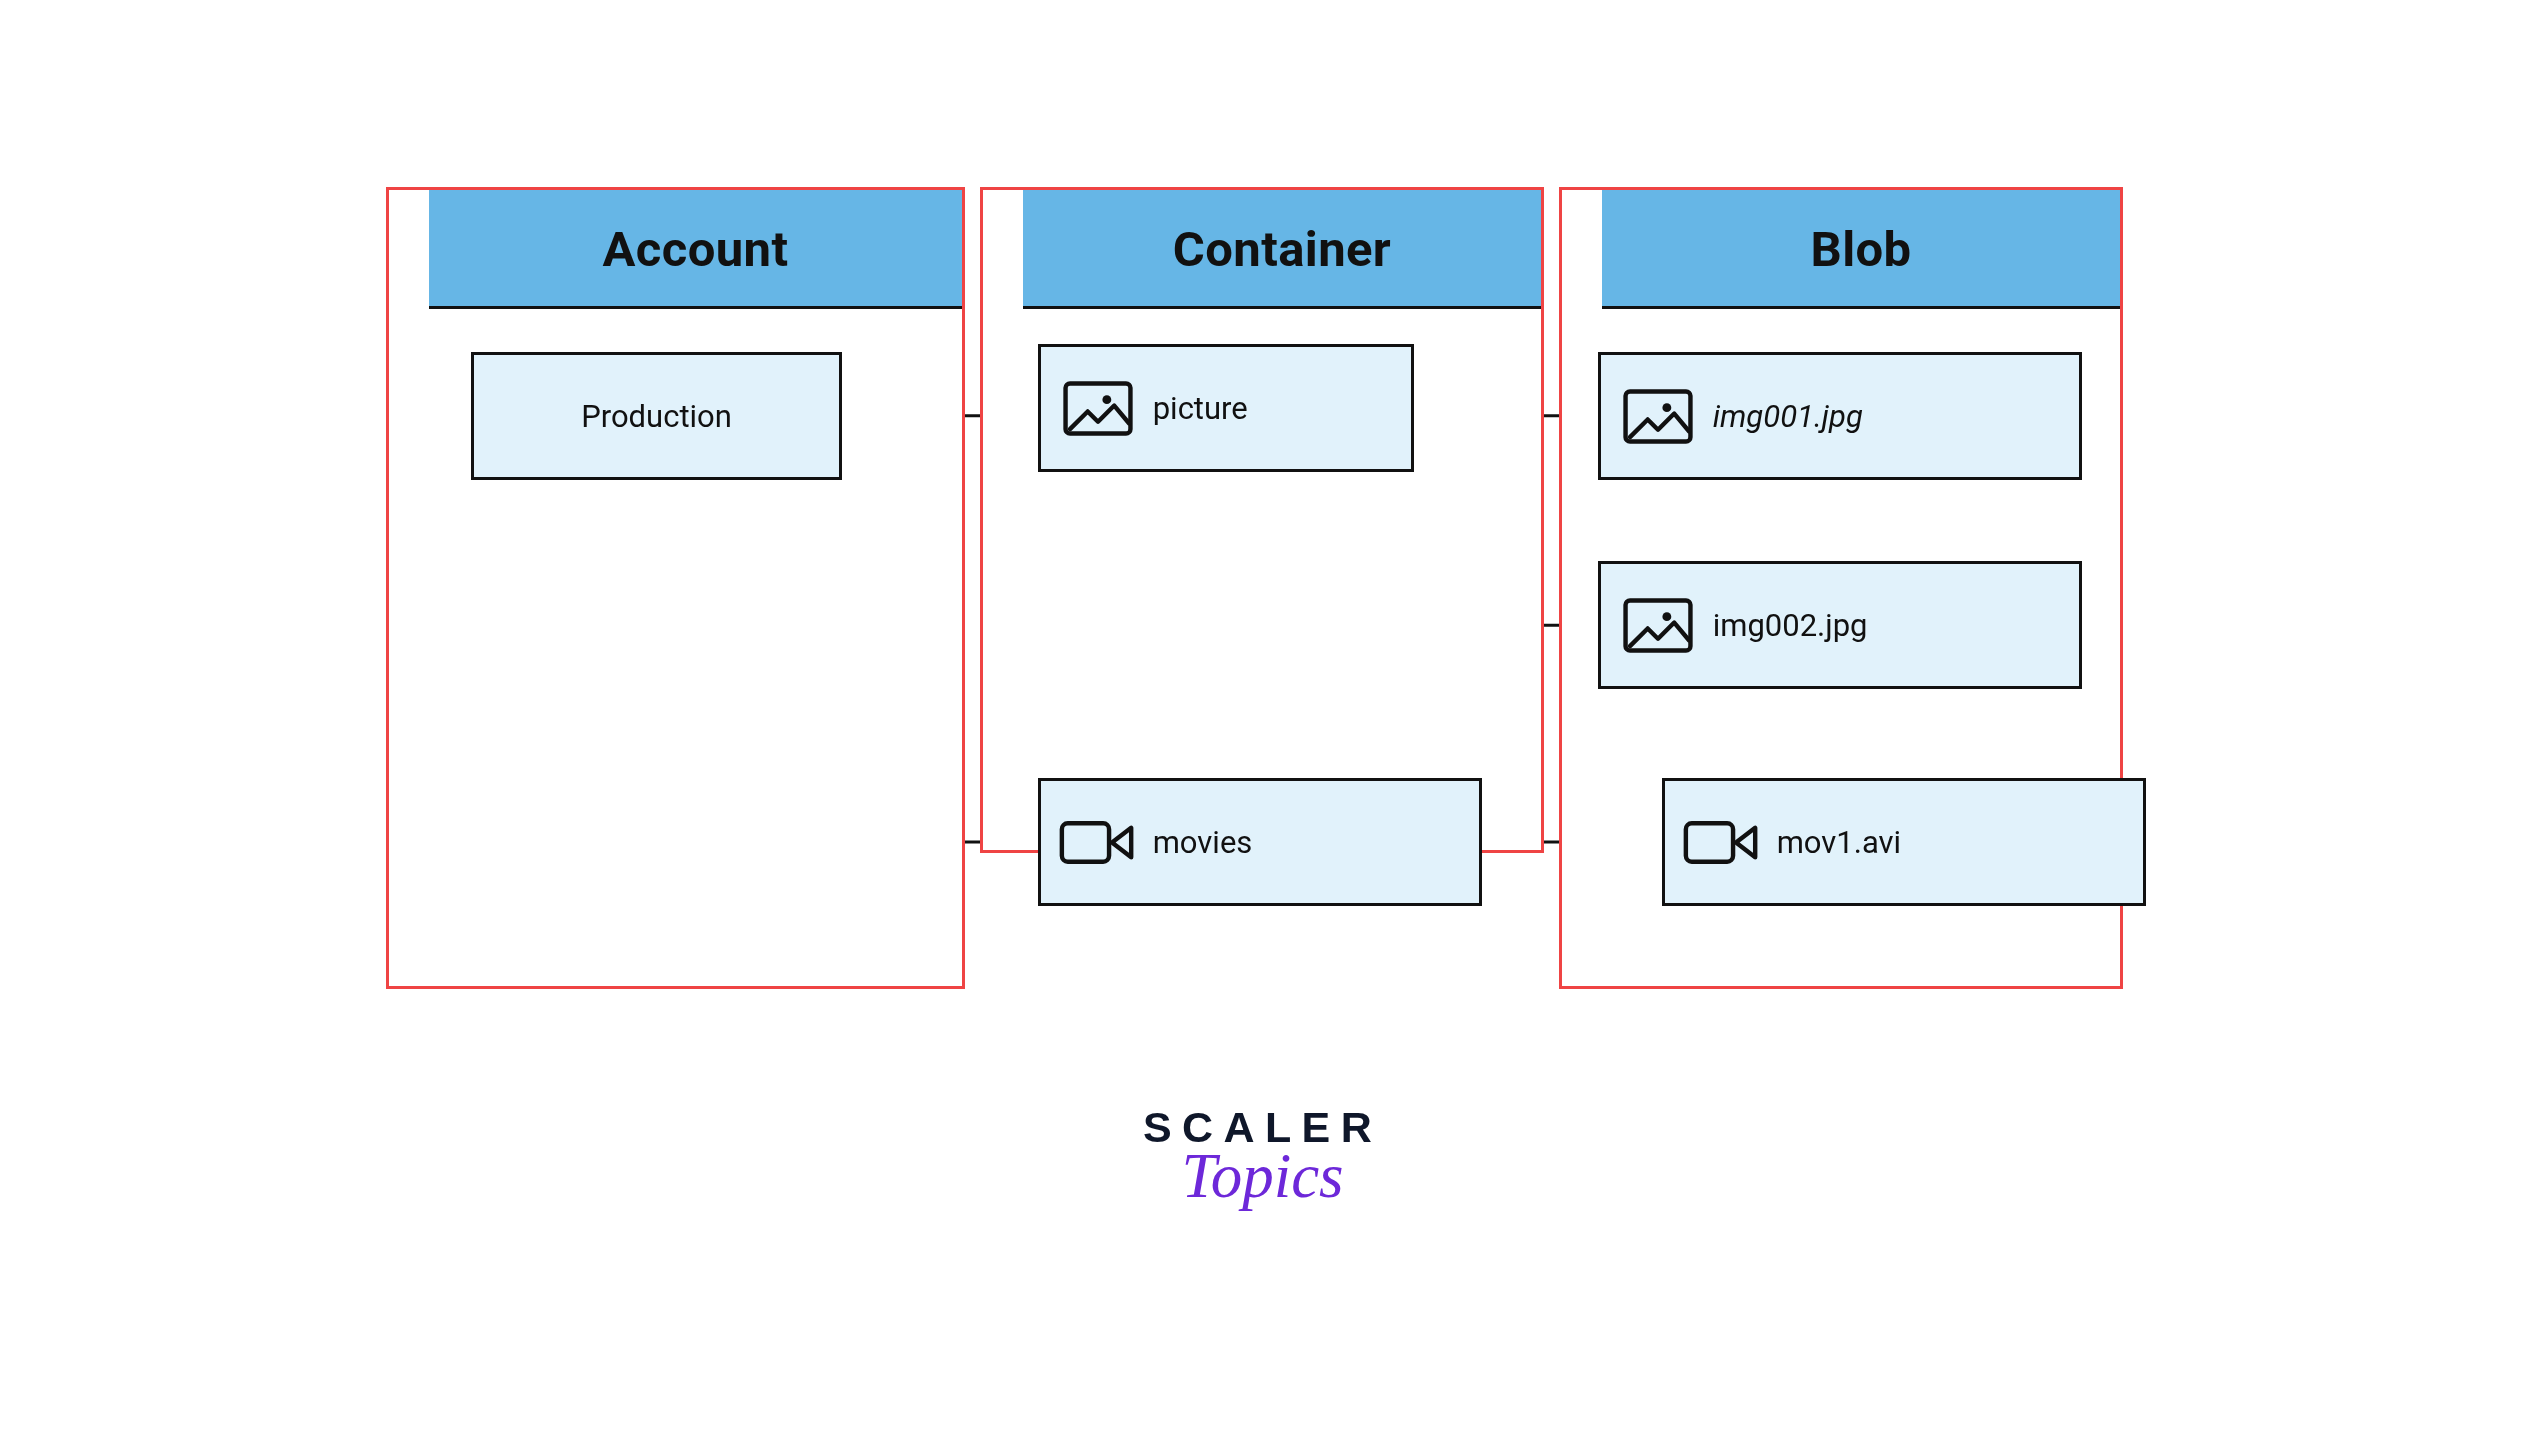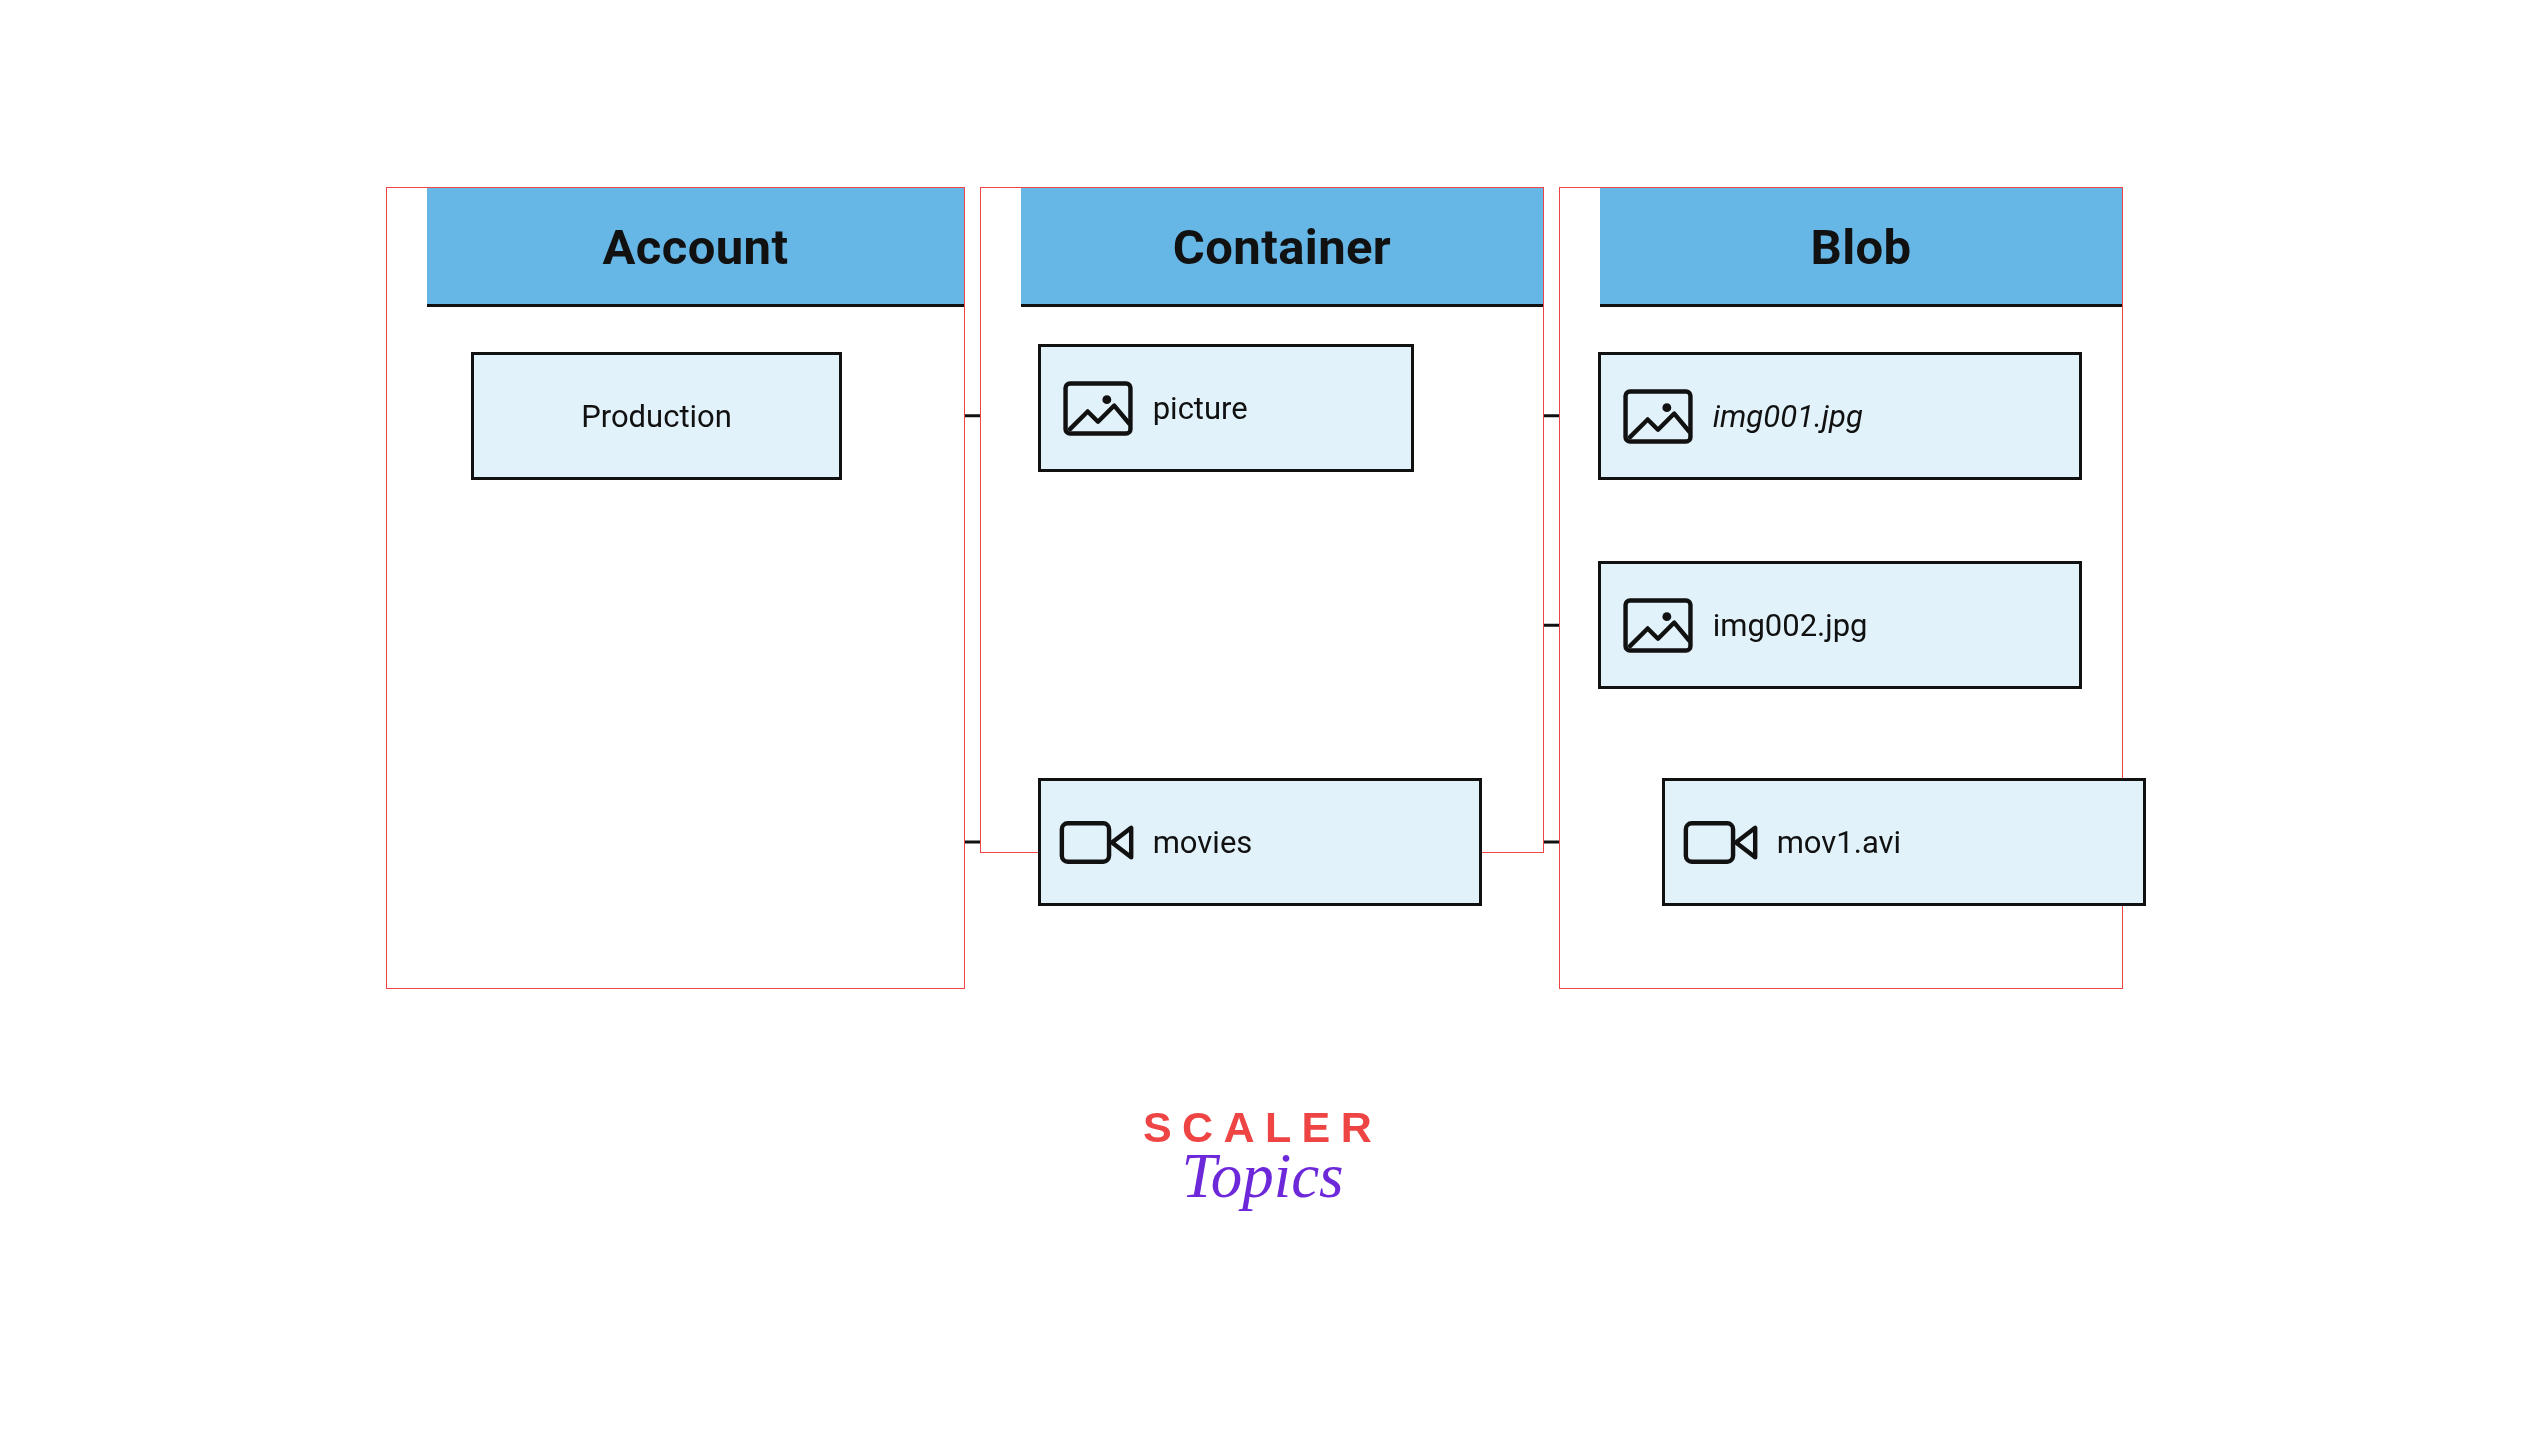--- a/index.html
+++ b/index.html
@@ -16,21 +16,21 @@
     inset: 0;
   }
   .svg-layer {
     position: absolute;
     inset: 0;
     width: 2525px;
     height: 1454px;
   }
   .col {
     position: absolute;
-    border: 1px solid #ef4444;
+    border: 3px solid #ef4444;
     background: #fff;
     box-sizing: border-box;
     padding-left: 40px;
   }
   .col-header {
     background: #66B6E6;
     border-bottom: 3px solid #111;
     text-align: center;
     font-weight: 700;
     font-size: 49px;
@@ -66,21 +66,21 @@
     position: absolute;
     left: 50%;
     transform: translateX(-50%);
     text-align: center;
     line-height: 1;
   }
   .logo .line1 {
     font-weight: 800;
     font-size: 43px;
     letter-spacing: 10.4px;
-    color: #ef4444;
+    color: #0f172a;
     font-family: Arial, sans-serif;
   }
   .logo .line2 {
     font-style: italic;
     font-family: "Brush Script MT", "Segoe Script", cursive;
     color: #6d28d9;
     font-size: 63px;
     margin-top: -4.5px;
   }
 </style>

